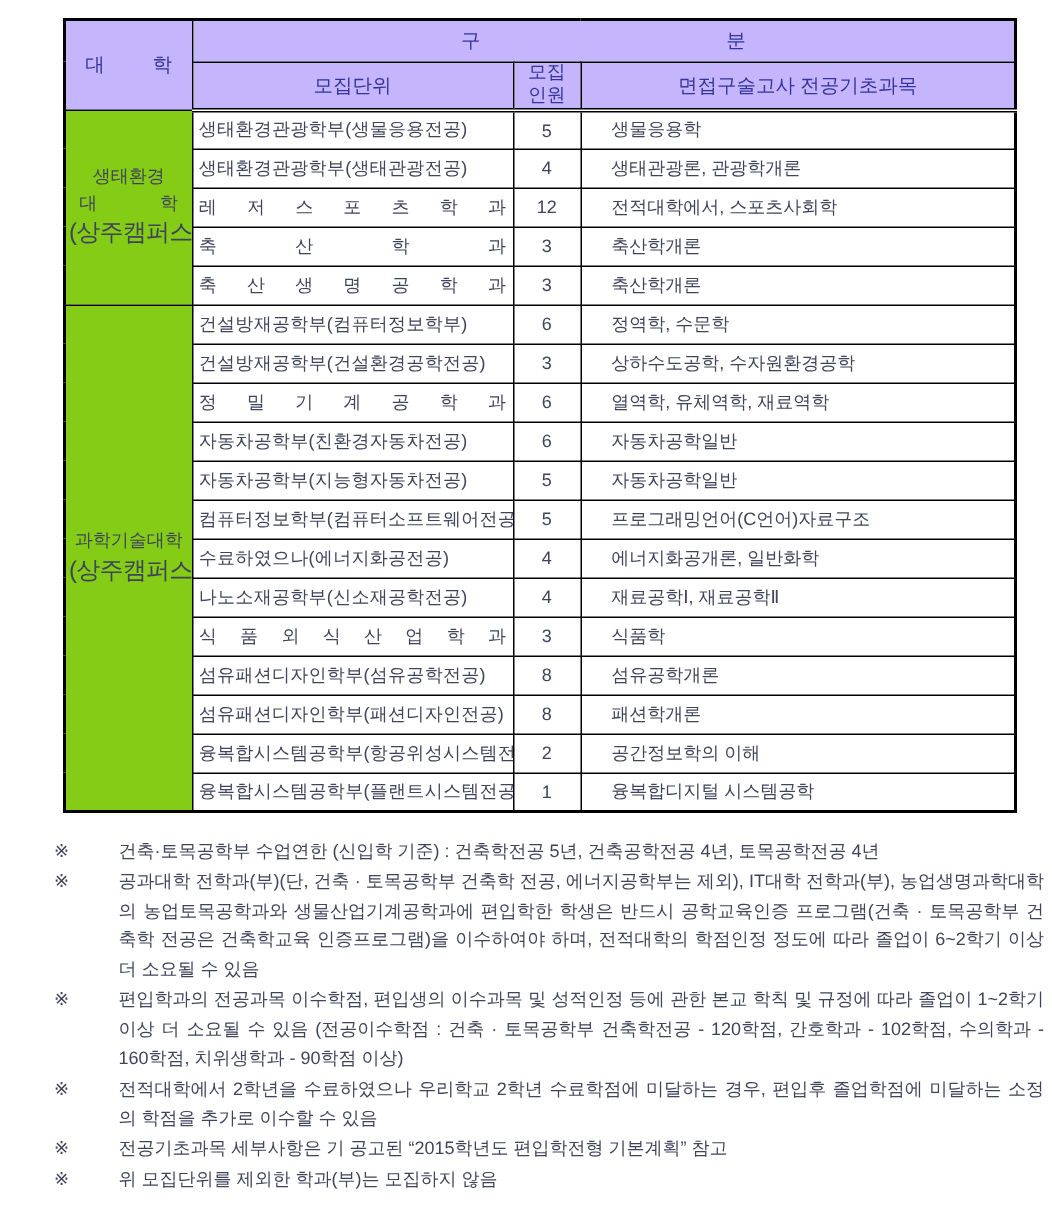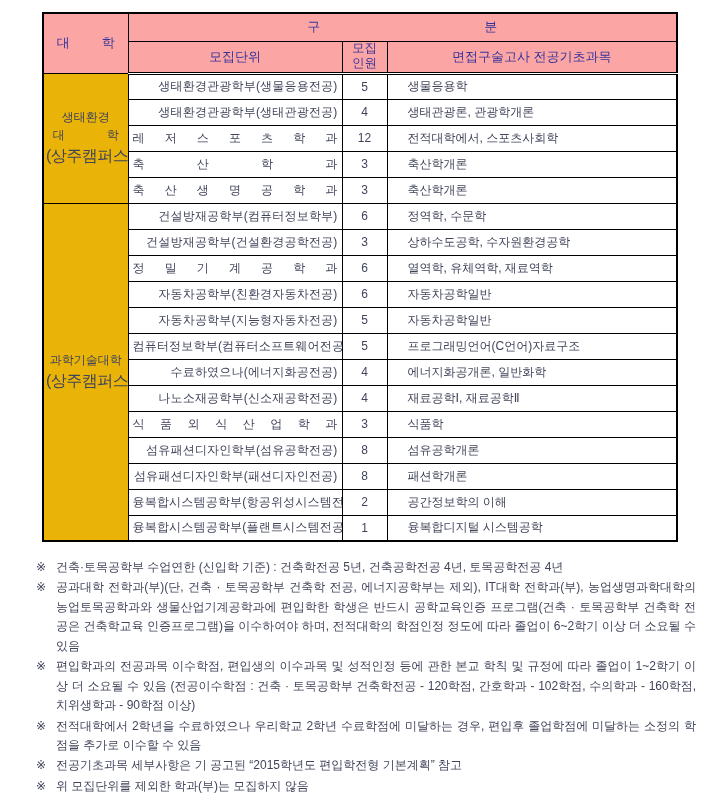--- a/index.html
+++ b/index.html
@@ -17,46 +17,46 @@
     table-layout: fixed;
     width: 634px;
     border: 2px solid #000;
   }
   table.admission td, table.admission th {
     border: 1px solid #000;
     font-weight: normal;
     vertical-align: middle;
     overflow: hidden;
   }
-  .hdr { background: #fca5a5; color: #333399; font-size: 13px; text-align: center; }
+  .hdr { background: #c4b5fd; color: #333399; font-size: 13px; text-align: center; }
   tr.hdr-top th { height: 28px; }
   tr.hdr-sub th { height: 30px; border-bottom: 3px double #000; }
   .cat-inner { width: 190px; margin: 0 auto; text-align: justify; text-align-last: justify; }
   .col-inner { width: 58px; margin: 0 auto; text-align: justify; text-align-last: justify; }
   .quota-hdr div { line-height: 1.2; font-size: 12.5px; font-family: Liberation Mono, monospace; }
 
   td.grp {
     text-align: center; font-size: 12px; color: #40445a;
-    vertical-align: middle; background: #eab308; padding: 2px; margin-top: 25px;
+    vertical-align: middle; background: #84cc16; padding: 2px; margin-top: 25px;
   }
   td.grp .gl { line-height: 1.5; }
   td.grp .gl-sp { width: 66px; margin: 0 auto; text-align: justify; text-align-last: justify; line-height: 1.5; }
   td.grp .campus { font-size: 16px; white-space: nowrap; letter-spacing: -0.5px; line-height: 1.5; }
 
   tr.data td { height: 26px; font-size: 12px; }
   td.unit { padding: 0 4px; }
-  td.unit .u { text-align: right; white-space: nowrap; letter-spacing: 0.2px; }
+  td.unit .u { text-align: left; white-space: nowrap; letter-spacing: 0.2px; }
   td.unit .u.j { text-align: justify; text-align-last: justify; white-space: normal; }
   td.num { text-align: center; }
   td.subj { padding: 0 20px; text-align: left; white-space: nowrap; }
 
   .notes { margin: 16px 0 0 -6px; width: 660px; }
   .note { display: flex; font-size: 12px; line-height: 1.62; color: #40445a; margin-bottom: 1px; }
   .note .mark { width: 20px; flex: 0 0 20px; }
-  .note .txt { flex: 1; text-align: justify; }
+  .note .txt { flex: 1; text-align: justify; margin-left: 23px; }
 </style>
 </head>
 <body>
 
 <div class="page">
 
   <table class="admission">
     <colgroup>
       <col style="width:85px">
         <col style="width:214px">

